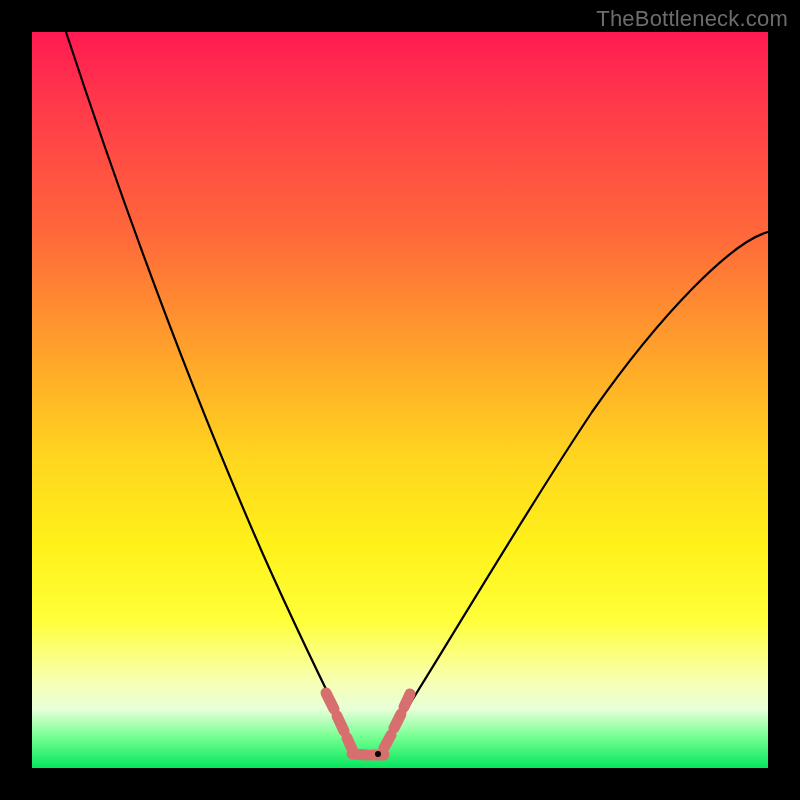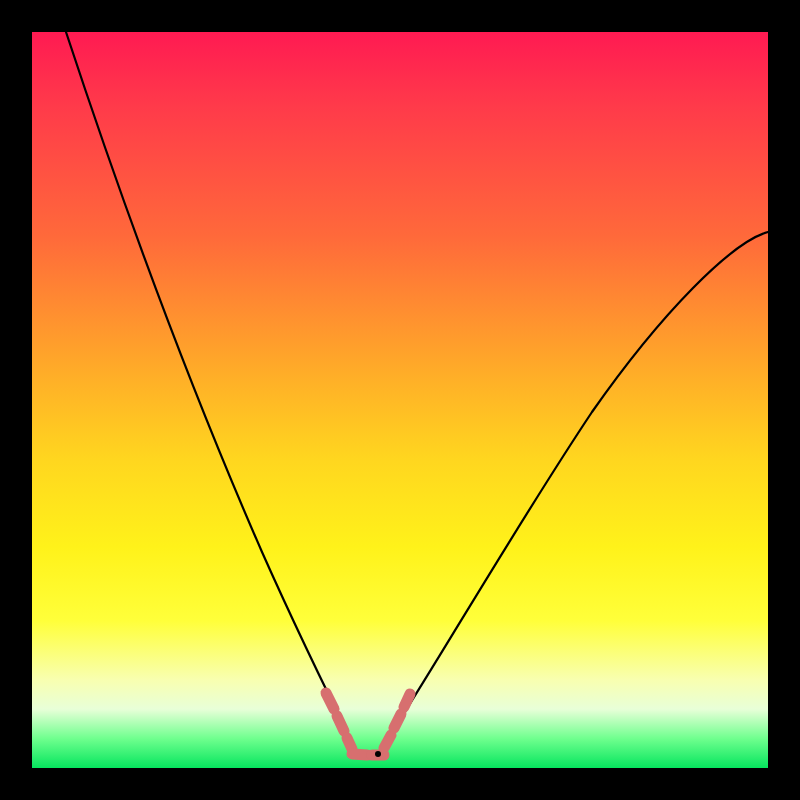--- a/index.html
+++ b/index.html
@@ -55,20 +55,21 @@
     font-size: 22px;
     letter-spacing: 0.2px;
     font-weight: 400;
   }
 </style>
 </head>
 <body>
 
 <div class="frame">
 
+  <div class="watermark">TheBottleneck.com</div>
 
   <div class="plot-area">
     <svg class="curves" viewBox="0 0 736 736" preserveAspectRatio="none">
 
       <path d="M 34 0
                C 90 170, 160 360, 230 520
                C 270 610, 300 670, 325 720" fill="none" stroke="#000000" stroke-width="2.2" stroke-linecap="round"></path>
 
       <path d="M 346 722
                C 400 640, 480 500, 560 380

